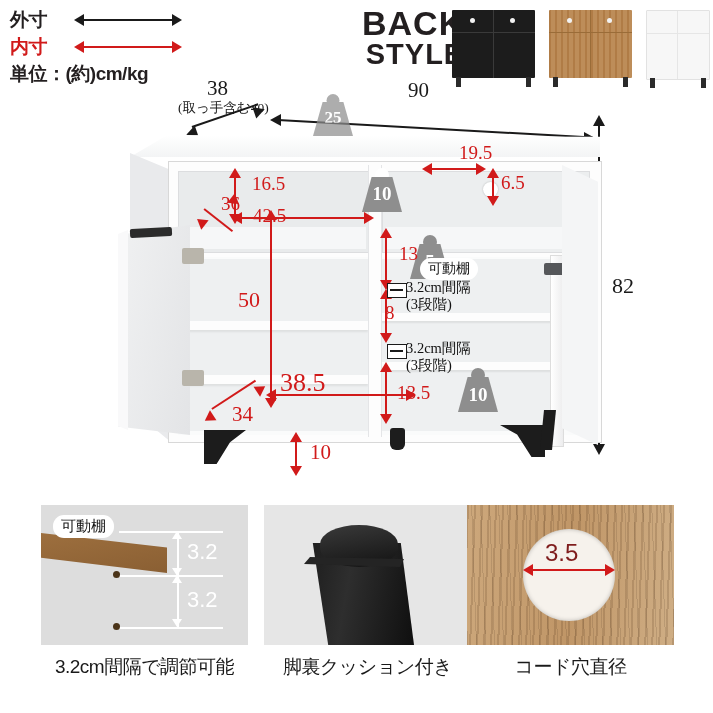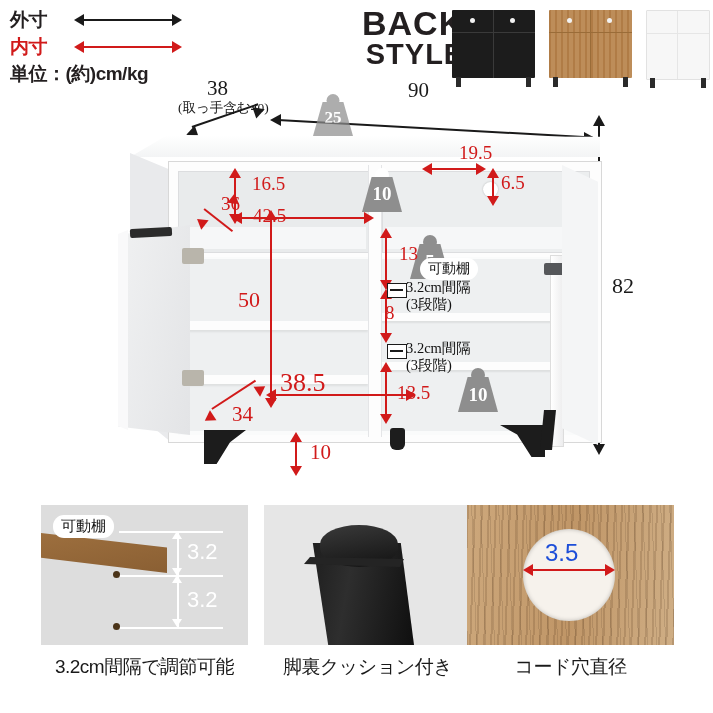--- a/index.html
+++ b/index.html
@@ -400,17 +400,17 @@
     <div class="feat-cap">脚裏クッション付き</div>
   </div>
 
   <div class="feat" style="left:467px;">
     <div class="feat-img">
       <div class="wood2"></div>
       <div class="hole" style="left:56px;top:24px;width:92px;height:92px;"></div>
       <div style="position:absolute;left:62px;top:64px;width:78px;height:2.4px;background:#d11a1a;"></div>
       <div style="position:absolute;left:56px;top:59px;width:0;height:0;border-top:6px solid transparent;border-bottom:6px solid transparent;border-right:10px solid #d11a1a;"></div>
       <div style="position:absolute;left:138px;top:59px;width:0;height:0;border-top:6px solid transparent;border-bottom:6px solid transparent;border-left:10px solid #d11a1a;"></div>
-      <div style="position:absolute;left:78px;top:34px;color:#1d4ed8;font-size:24px;">3.5</div>
+      <div style="position:absolute;left:78px;top:34px;color:#7f1d1d;font-size:24px;">3.5</div>
     </div>
     <div class="feat-cap">コード穴直径</div>
   </div>
 </div>
 
 </body></html>

